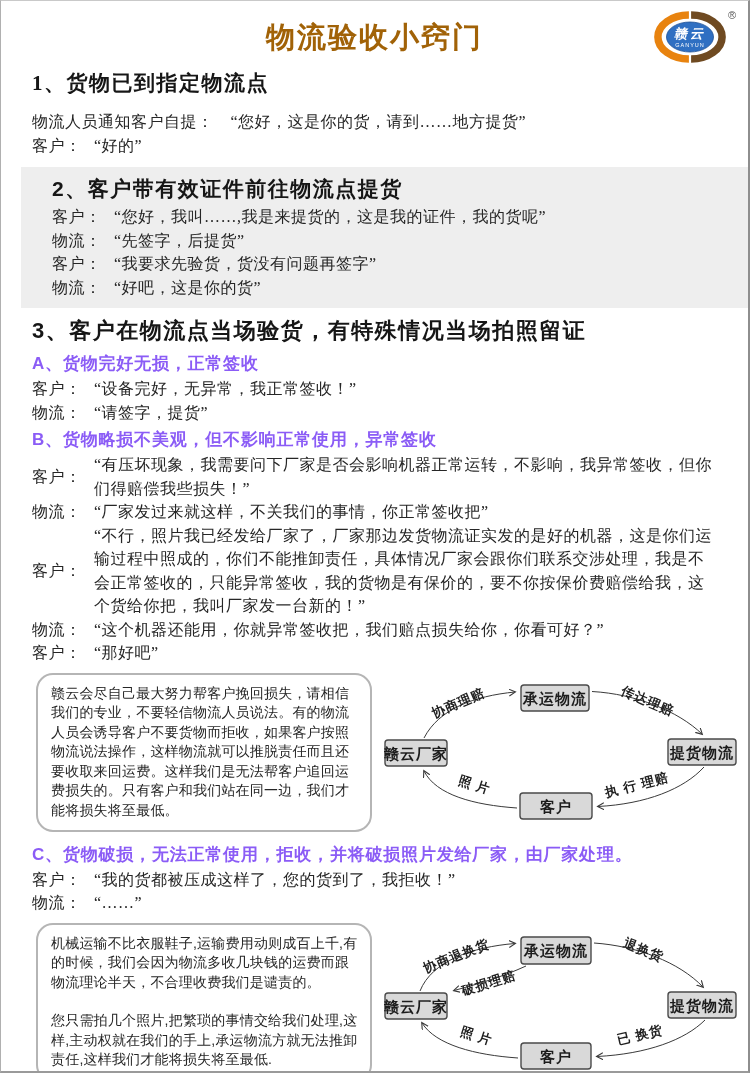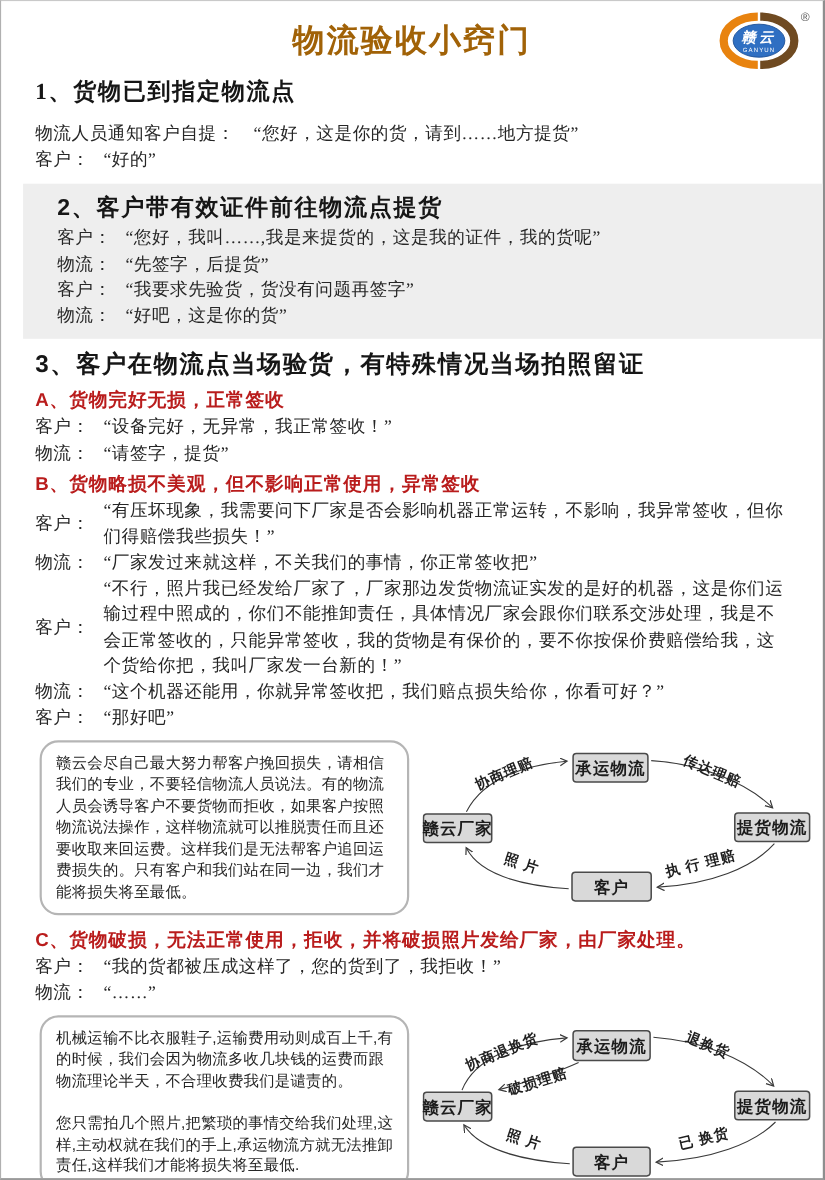--- a/index.html
+++ b/index.html
@@ -17,21 +17,21 @@
     color:#222222;
   }
   .title-row{position:relative;padding-top:19px;text-align:center;}
   .doc-title{
     font-size:29px;font-weight:bold;letter-spacing:2px;color:#a16207;line-height:34px;
   }
   .logo-wrap{position:absolute;top:6px;right:4px;width:96px;height:60px;}
   
   .sec{margin:0 30px 0 31px;}
   .sec-head{font-size:21px;font-weight:bold;color:#161616;letter-spacing:1.5px;line-height:27px;}
-  .sub-head{font-size:17px;font-weight:bold;color:#b91c1c;letter-spacing:0.8px;line-height:22px;}
+  .sub-head{font-size:17px;font-weight:bold;color:#8b5cf6;letter-spacing:0.8px;line-height:22px;}
   .dialog{font-size:16px;line-height:23.5px;letter-spacing:0.5px;color:#262626;}
   .line{display:flex;align-items:center;font-family:Liberation Serif, serif;}
   .spk{flex:0 0 62px;white-space:nowrap;}
   .spk.wide{flex:0 0 auto;margin-right:17px;}
   .txt{flex:1 1 auto;}
   .s1{margin-top:16px;}
   .s1 .sec-head{margin-bottom:13px;font-family:Liberation Serif, serif;}
   .s2{
     margin-top:10px;background:#eeeeee;
     padding:9px 30px 9px 31px;

